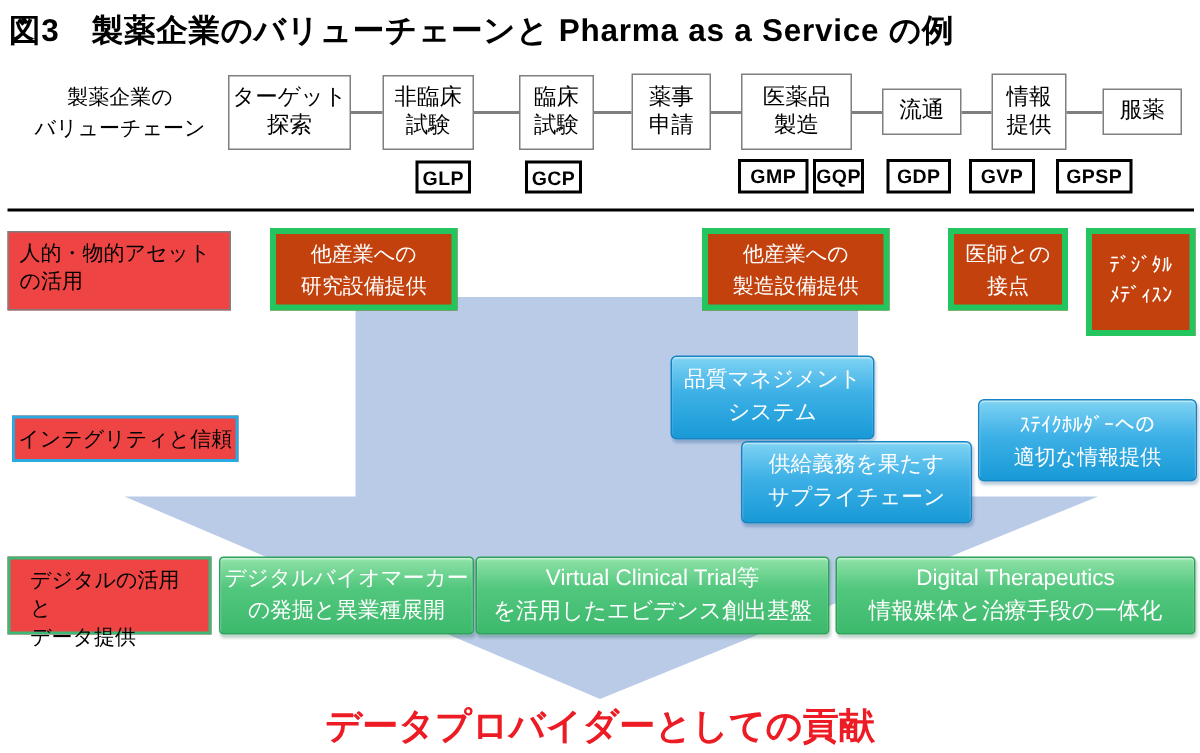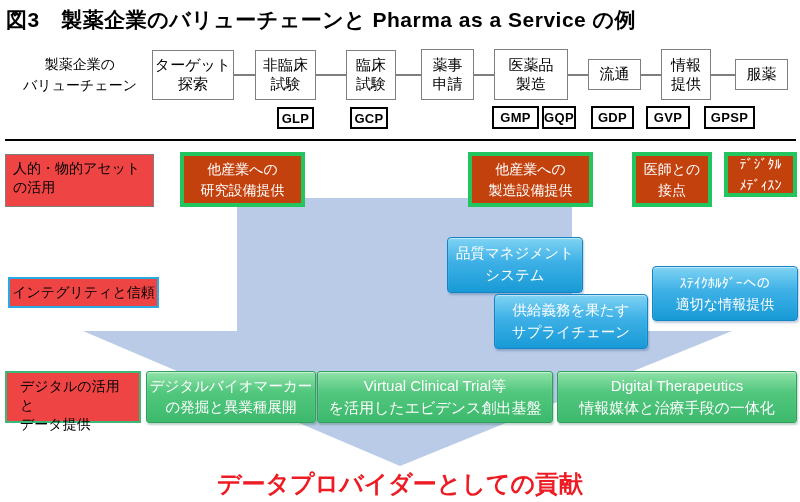--- a/index.html
+++ b/index.html
@@ -97,21 +97,21 @@
   <div class="abs label-box blue-b center" style="left:8px;top:277px;width:151px;height:31px;">インテグリティと信頼</div>
   <div class="abs label-box green-b pre" style="left:5px;top:371px;width:136px;height:52px;padding-left:13px;">デジタルの活用と
 データ提供</div>
 
   <div class="abs gray-box center pre" style="left:180px;top:152px;width:125px;height:55px;">他産業への
 研究設備提供</div>
   <div class="abs gray-box center pre" style="left:468px;top:152px;width:125px;height:55px;">他産業への
 製造設備提供</div>
   <div class="abs gray-box center pre" style="left:632px;top:152px;width:80px;height:55px;">医師との
 接点</div>
-  <div class="abs gray-box center pre" style="left:724px;top:152px;width:73px;height:45px;">ﾃﾞｼﾞﾀﾙ
+  <div class="abs gray-box center pre" style="left:724px;top:152px;width:73px;height:72px;font-family:Liberation Mono, monospace;">ﾃﾞｼﾞﾀﾙ
 ﾒﾃﾞｨｽﾝ</div>
 
   <div class="abs blue-box center pre" style="left:447px;top:237px;width:136px;height:56px;font-size:14.5px;">品質マネジメント
 システム</div>
   <div class="abs blue-box center pre" style="left:494px;top:294px;width:154px;height:55px;font-size:14.5px;">供給義務を果たす
 サプライチェーン</div>
   <div class="abs blue-box center pre" style="left:652px;top:266px;width:146px;height:55px;font-size:14px;">ｽﾃｲｸﾎﾙﾀﾞｰへの
 適切な情報提供</div>
 
   <div class="abs green-box center pre" style="left:146px;top:371px;width:170px;height:52px;font-size:14.5px;">デジタルバイオマーカー

